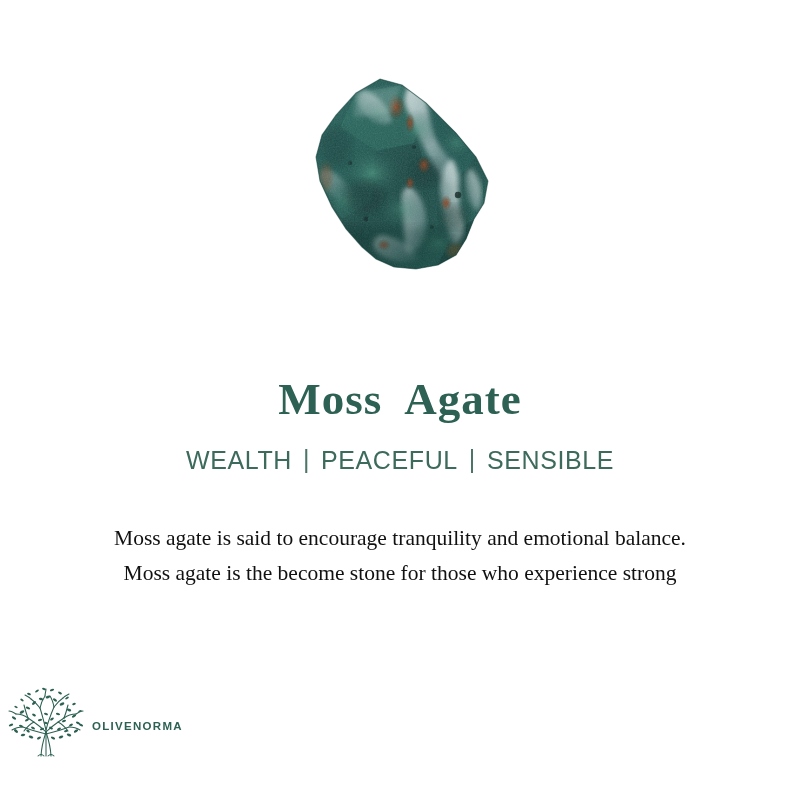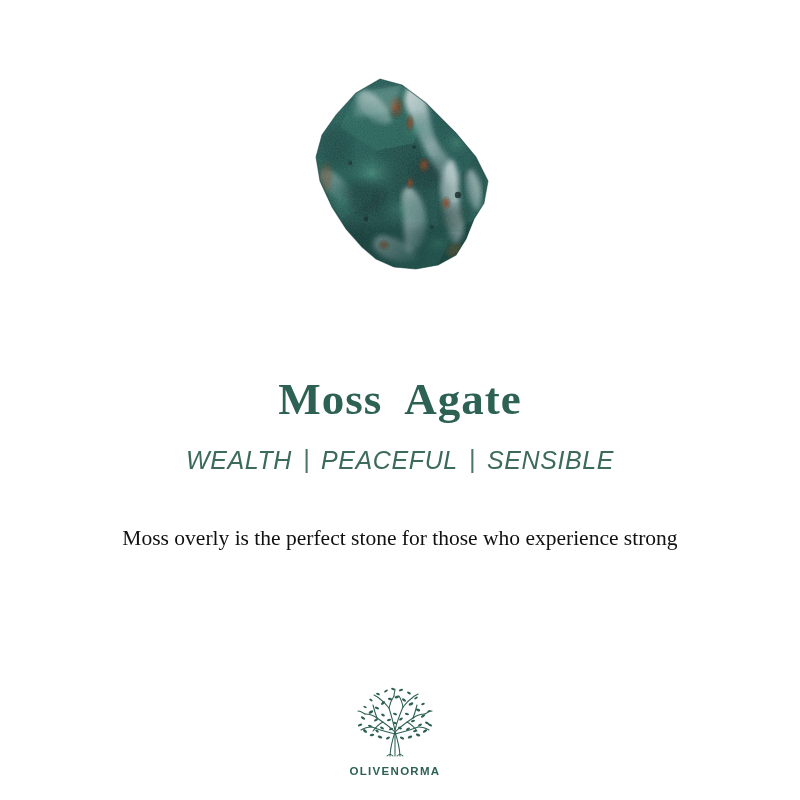--- a/index.html
+++ b/index.html
@@ -60,21 +60,20 @@
     left: 0;
     top: 443px;
     width: 800px;
     text-align: center;
     font-family: "Liberation Sans", sans-serif;
     font-size: 25px;
     font-weight: 400;
     letter-spacing: 0.6px;
     line-height: 34px;
     color: #3c6a5c;
-    font-style: italic;
   }
   .keywords .kw { display: inline; }
   .keywords .sep {
     display: inline-block;
     padding: 0 11px;
     color: #4d7567;
     font-weight: 300;
     transform: translateY(-1px);
   }
 
@@ -92,21 +91,20 @@
   }
   .desc-line { display: block; white-space: nowrap; }
 
   
   .logo {
     position: absolute;
     left: 0;
     top: 686px;
     width: 790px;
     display: flex;
-    flex-direction: column;
     align-items: center;
   }
   .logo-mark { display: block; width: 92px; height: 76px; }
   .logo-word {
     margin-top: 3px;
     font-family: "Liberation Sans", sans-serif;
     font-size: 11.5px;
     font-weight: 700;
     letter-spacing: 1.3px;
     color: #2d6153;
@@ -238,21 +236,22 @@
     </svg>
   </div>
 
   <h1 class="title">Moss  Agate</h1>
 
   <div class="keywords">
     <span class="kw">WEALTH</span><span class="sep">|</span><span class="kw">PEACEFUL</span><span class="sep">|</span><span class="kw">SENSIBLE</span>
   </div>
 
   <div class="desc">
-    <span class="desc-line">Moss overly is the perfect stone for those who experience strong</span>
+    <span class="desc-line">Moss agate is said to encourage tranquility and emotional balance.</span>
+    <span class="desc-line">Moss agate is the become stone for those who experience strong</span>
   </div>
 
   <div class="logo">
     <svg class="logo-mark" viewBox="0 0 92 76" aria-hidden="true">
       <g stroke="#2d6153" stroke-width="1.05" fill="none" stroke-linecap="round">
 
         <path d="M46 70 L46 44"></path>
         <path d="M41 70 C41.5 60 44 52 46 46"></path>
         <path d="M51 70 C50.5 60 48 52 46 46"></path>
 

